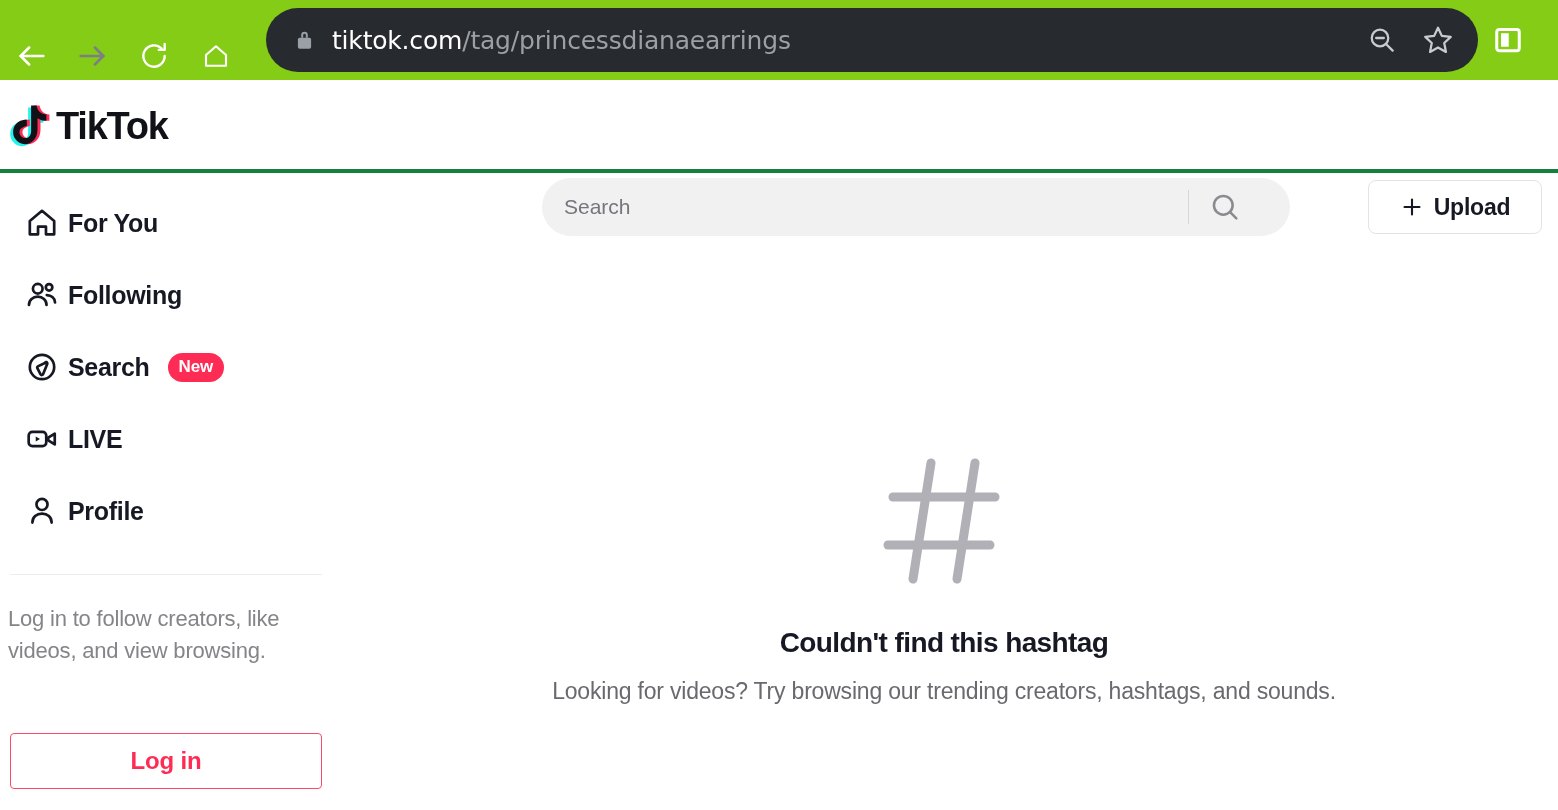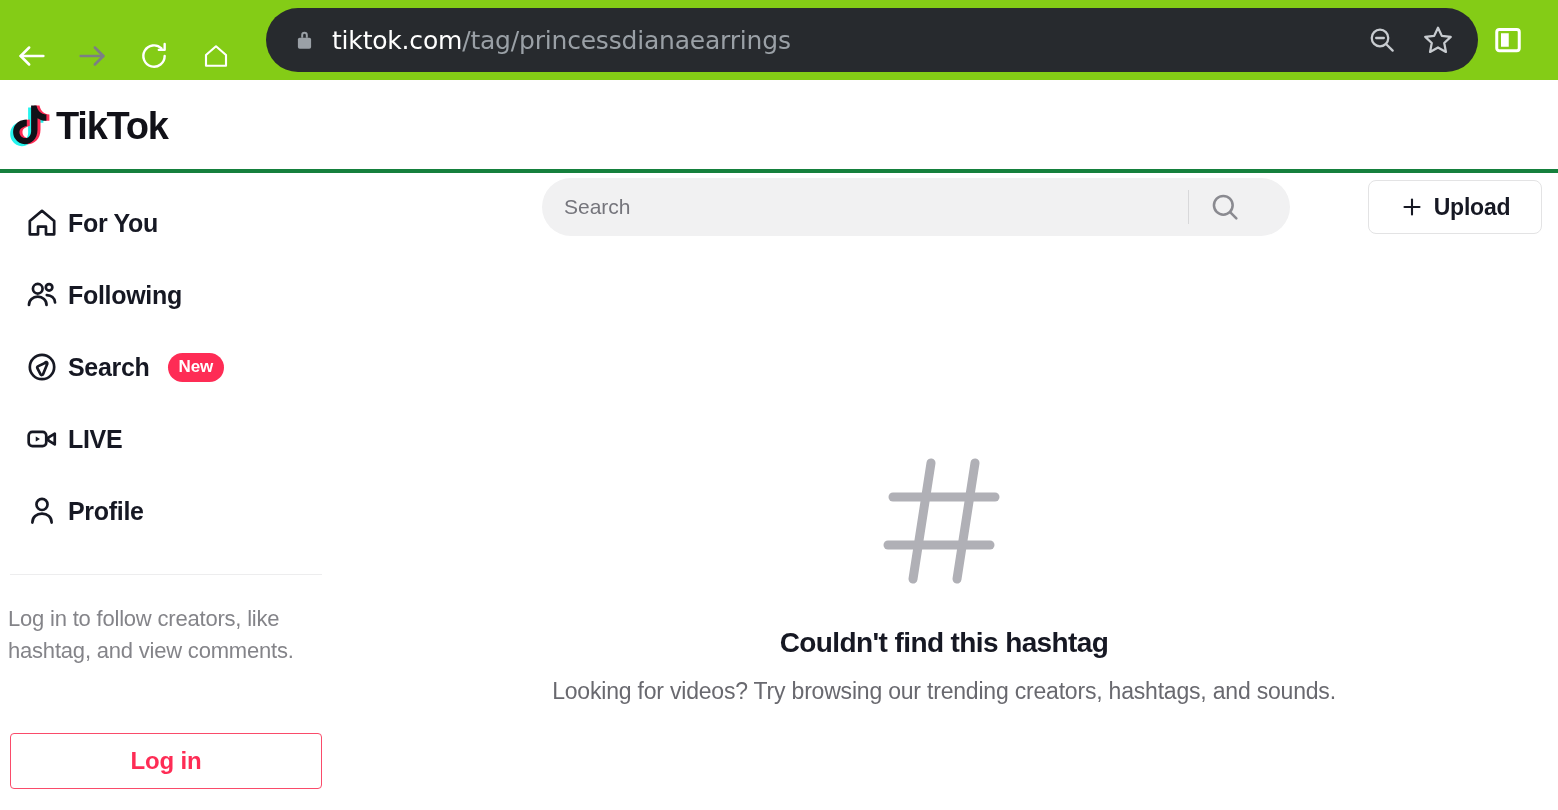--- a/index.html
+++ b/index.html
@@ -323,21 +323,21 @@
       <svg width="34" height="34" viewBox="0 0 24 24" fill="none" stroke="#161823" stroke-width="1.9" stroke-linecap="round">
         <circle cx="12" cy="7.4" r="3.9"></circle>
           <path d="M5.2 20.2c0-4 3-6.4 6.8-6.4s6.8 2.4 6.8 6.4"></path>
       </svg>
     </span>
     <span class="nav-label">Profile</span>
   </div>
 
   <div class="sb-divider"></div>
 
-  <div class="login-prompt">Log in to follow creators, like hashtag, and view comments.</div>
+  <div class="login-prompt">Log in to follow creators, like videos, and view browsing.</div>
 
   <button class="login-btn">Log in</button>
 </div>
 
 <div class="main">
   <div class="empty-icon">
     <svg width="130" height="140" viewBox="0 0 130 140" fill="none" stroke="#b0b0b6" stroke-width="9" stroke-linecap="round">
       <line x1="52" y1="12" x2="34" y2="128"></line>
       <line x1="96" y1="12" x2="78" y2="128"></line>
       <line x1="14" y1="46" x2="116" y2="46"></line>

